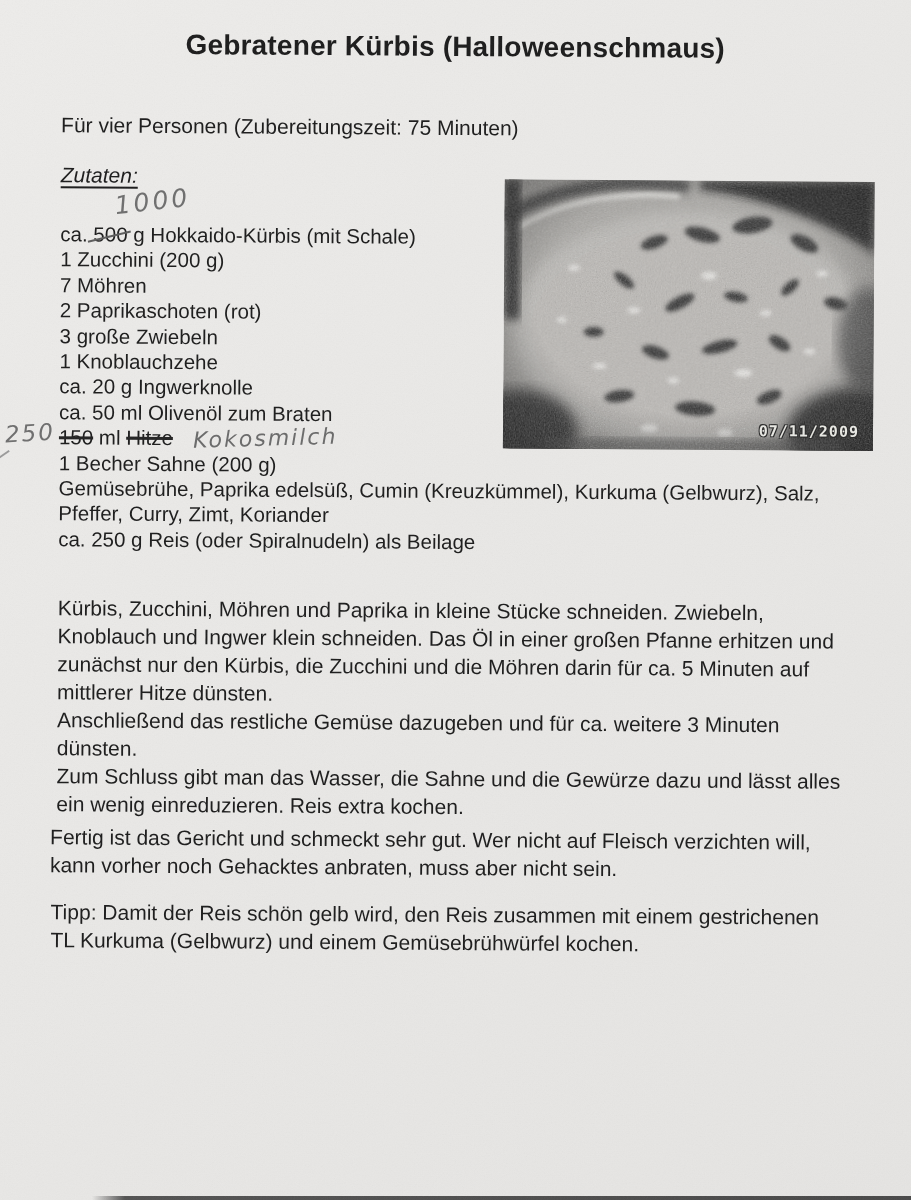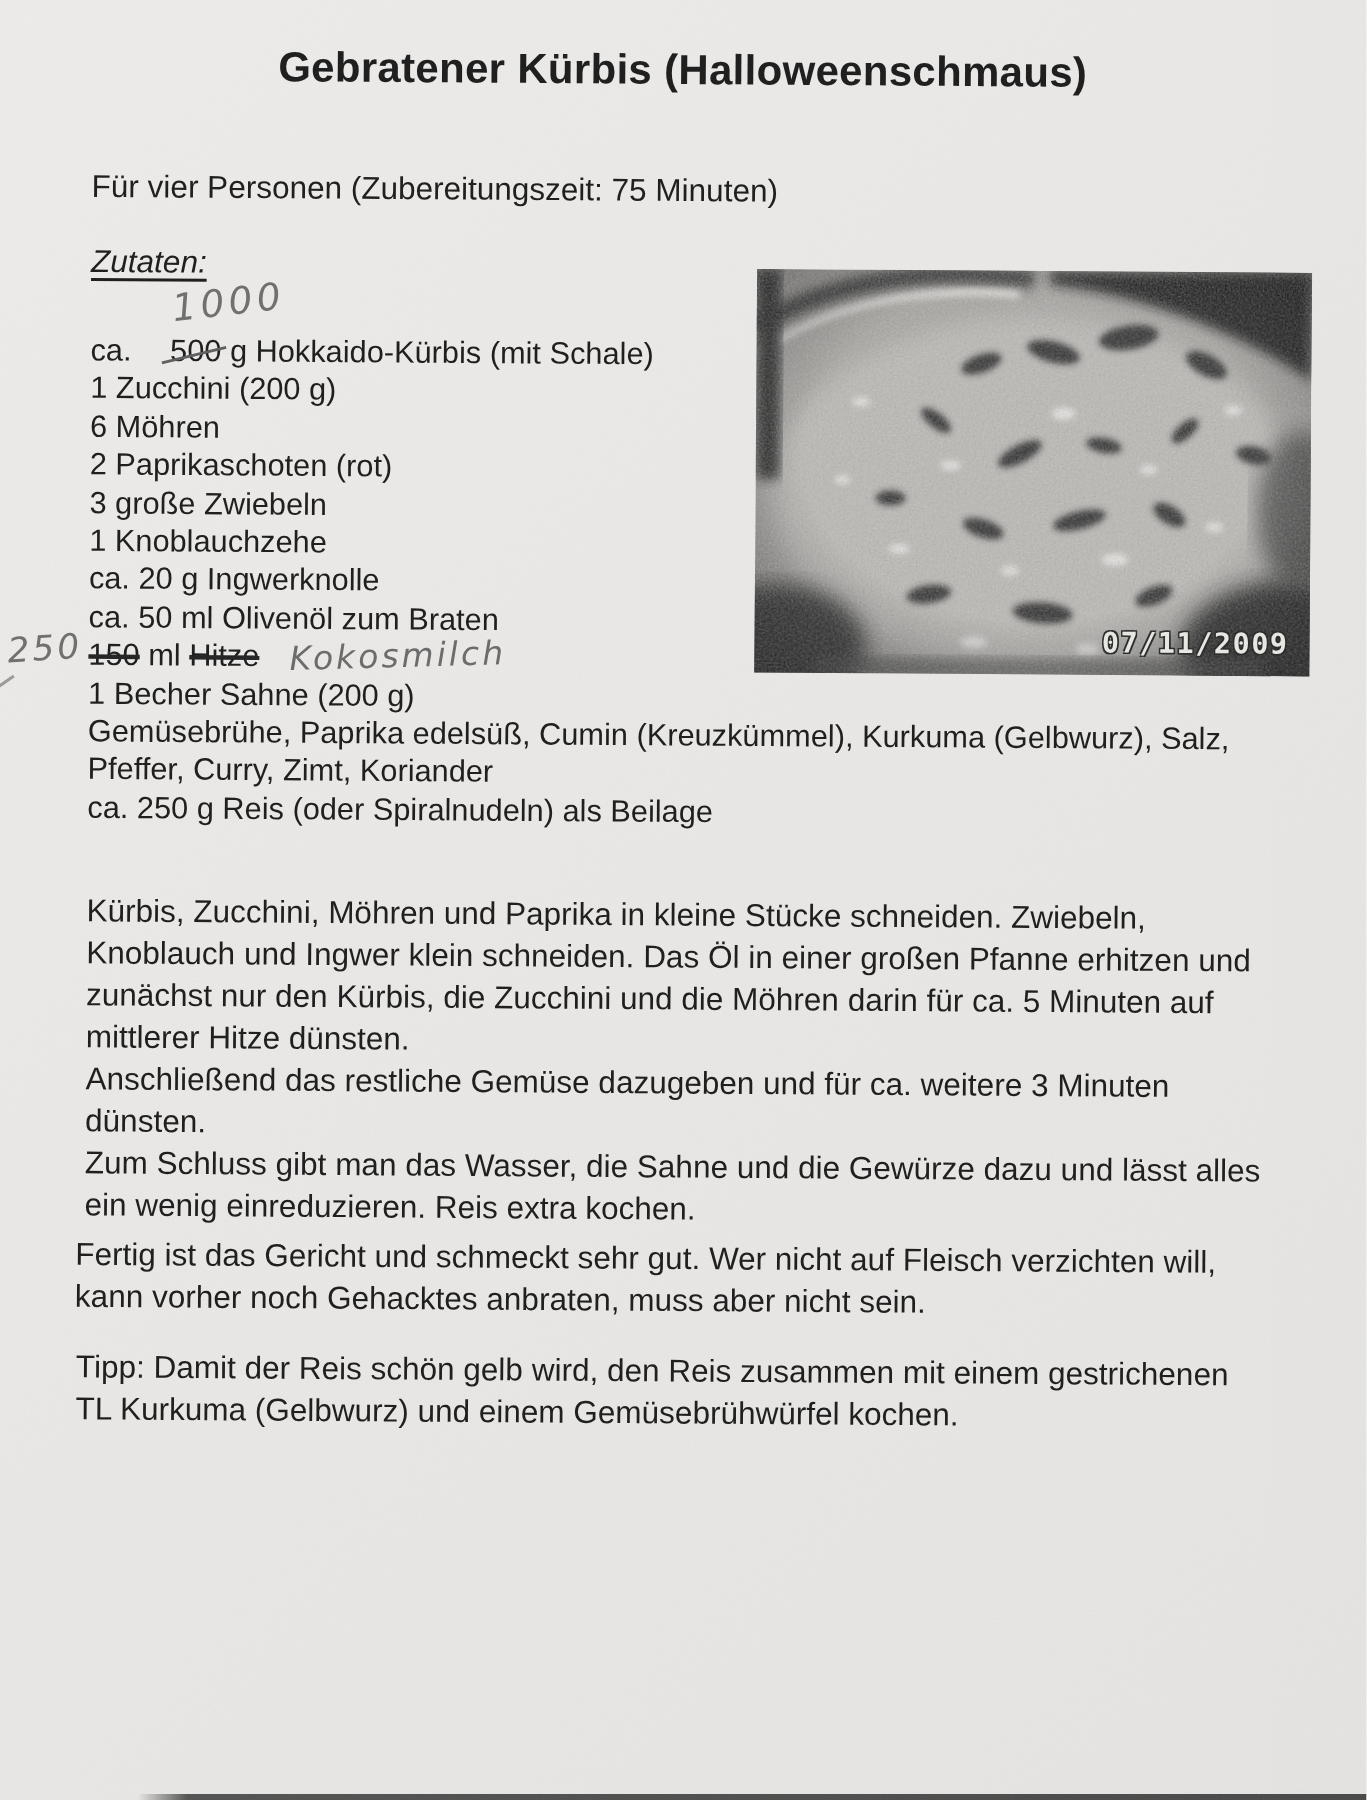--- a/index.html
+++ b/index.html
@@ -21,35 +21,35 @@
   }
 
   .hand { font-style:italic; color:#6e6e6e; font-family:"DejaVu Sans", sans-serif; }
   .hand-1000 { position:absolute; left:116px; top:189px; font-size:25px; letter-spacing:3px; transform:rotate(-7deg); }
   .hand-250  { position:absolute; left:8px;  top:423px; font-size:23px; letter-spacing:2px; transform:rotate(-4deg); }
   .pencil-tick { position:absolute; left:-4px; top:458px; width:18px; border-top:2px solid #9a9a9a; transform:rotate(-35deg); }
 
   .ingredients { position:absolute; left:62px; top:224px; font-size:20.5px; }
   .ing-line { height:25.4px; line-height:25.4px; white-space:nowrap; }
   .seg-struck { text-decoration:line-through; text-decoration-thickness:2.5px; text-decoration-color:#222; }
-  .seg-struckSlash { position:relative; display:inline-block;margin-left:20px; }
+  .seg-struckSlash { position:relative; display:inline-block; }
   .seg-struckSlash::after {
     content:""; position:absolute; left:-6px; right:-4px; top:56%;
     border-top:2.5px solid #5d5d5d; transform:rotate(-14deg);
   }
   .seg-handwritten {
     display:inline-block; margin-left:20px; font-style:italic; color:#6a6a6a;
     font-family:"DejaVu Sans", sans-serif; font-size:22px; letter-spacing:2px; transform:rotate(-2deg);
   }
 
   .photo { position:absolute; left:506px; top:179px; width:370px; height:269px; }
   .photo svg { display:block; }
   .datestamp {
     position:absolute; right:14px; bottom:10px;
-    font-family:"DejaVu Sans Mono", monospace; font-weight:bold; font-size:19px;
+    font-family:"DejaVu Sans Mono", monospace; font-weight:bold; font-size:15px;
     color:#e9e9e4; letter-spacing:1px;
     text-shadow:-1px -1px 0 #2b2b2b, 1px -1px 0 #2b2b2b, -1px 1px 0 #2b2b2b, 1px 1px 0 #2b2b2b;
   }
 
   .para { position:absolute; font-size:21px; }
   .pline { height:28px; line-height:28px; white-space:nowrap; }
   .para-main   { left:62px; top:597px; }
   .para-fertig { left:56px; top:826px; }
   .para-tipp   { left:57px; top:901px; }
 
@@ -72,21 +72,21 @@
 
   <div class="hand hand-1000">1000</div>
 
   <div class="hand hand-250">250</div>
 
   <div class="pencil-tick"></div>
 
   <div class="ingredients">
       <div class="ing-line"><span class="seg-normal">ca. </span><span class="seg-struckSlash">500</span><span class="seg-normal"> g Hokkaido-Kürbis (mit Schale)</span></div>
       <div class="ing-line"><span class="seg-normal">1 Zucchini (200 g)</span></div>
-      <div class="ing-line"><span class="seg-normal">6 Möhren</span></div>
+      <div class="ing-line"><span class="seg-normal">7 Möhren</span></div>
       <div class="ing-line"><span class="seg-normal">2 Paprikaschoten (rot)</span></div>
       <div class="ing-line"><span class="seg-normal">3 große Zwiebeln</span></div>
       <div class="ing-line"><span class="seg-normal">1 Knoblauchzehe</span></div>
       <div class="ing-line"><span class="seg-normal">ca. 20 g Ingwerknolle</span></div>
       <div class="ing-line"><span class="seg-normal">ca. 50 ml Olivenöl zum Braten</span></div>
       <div class="ing-line"><span class="seg-struck">150</span><span class="seg-normal"> ml </span><span class="seg-struck">Hitze</span><span class="seg-handwritten">Kokosmilch</span></div>
       <div class="ing-line"><span class="seg-normal">1 Becher Sahne (200 g)</span></div>
       <div class="ing-line"><span class="seg-normal">Gemüsebrühe, Paprika edelsüß, Cumin (Kreuzkümmel), Kurkuma (Gelbwurz), Salz,</span></div>
       <div class="ing-line"><span class="seg-normal">Pfeffer, Curry, Zimt, Koriander</span></div>
       <div class="ing-line"><span class="seg-normal">ca. 250 g Reis (oder Spiralnudeln) als Beilage</span></div>

